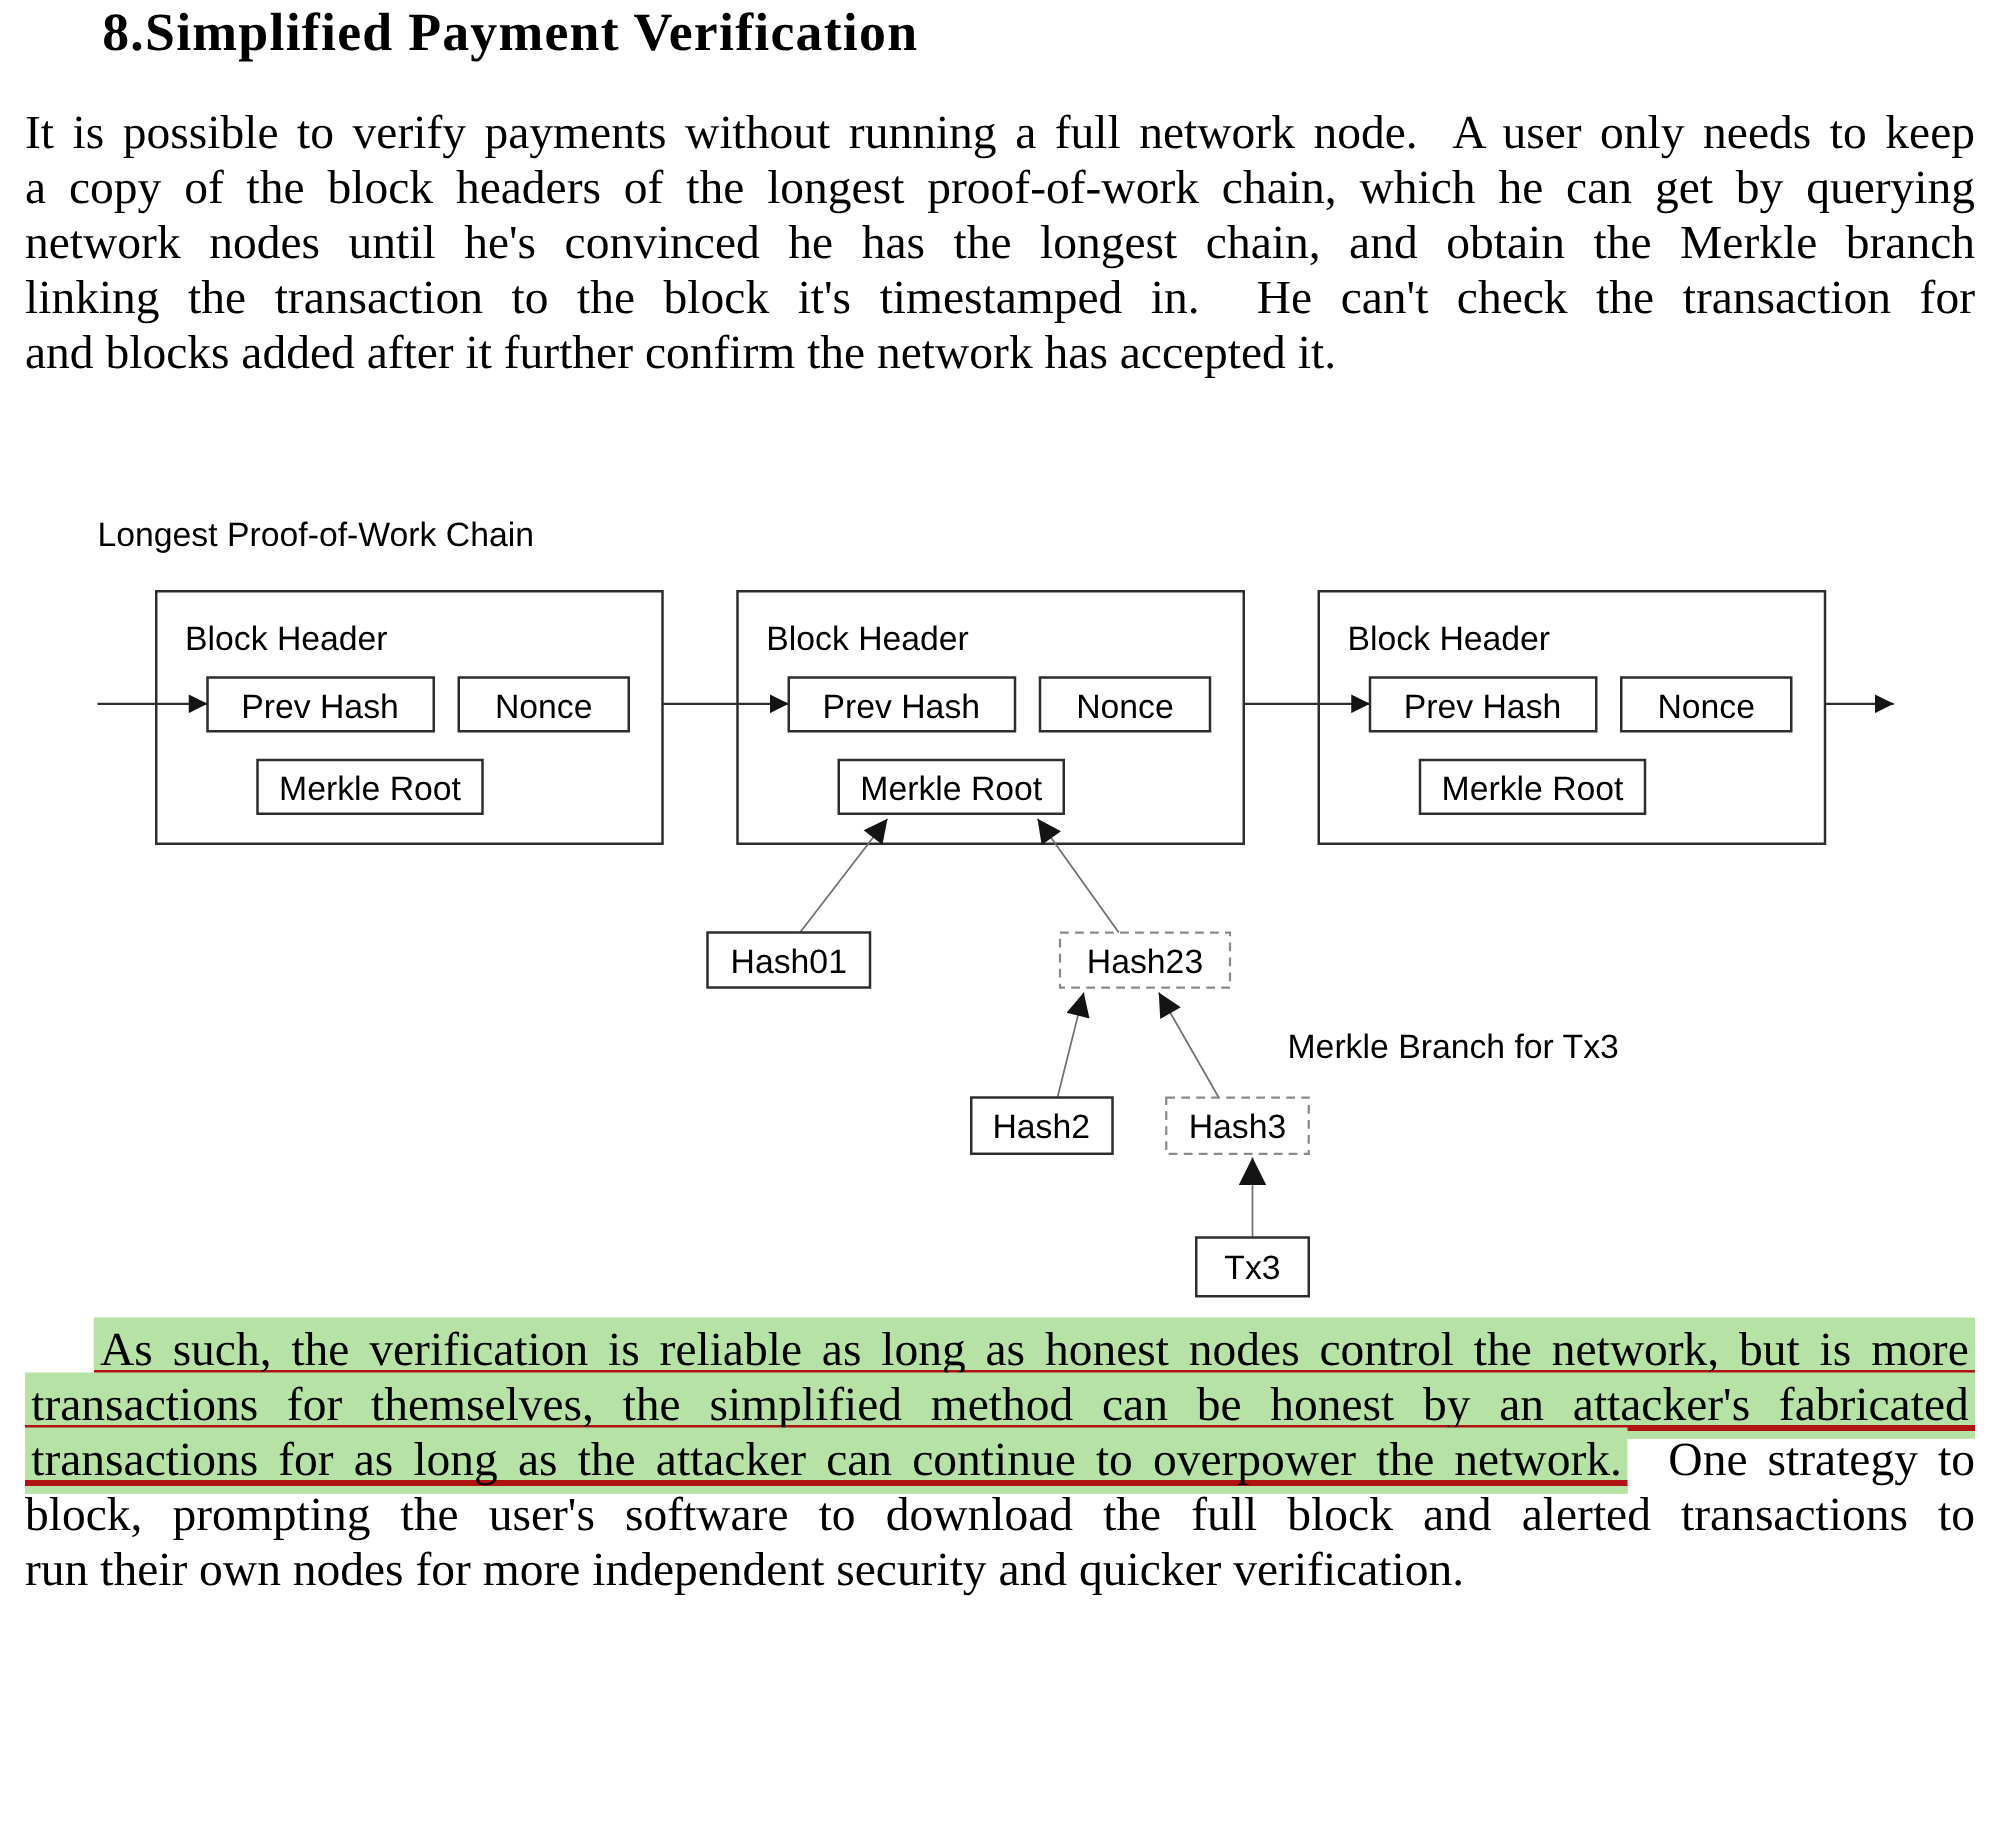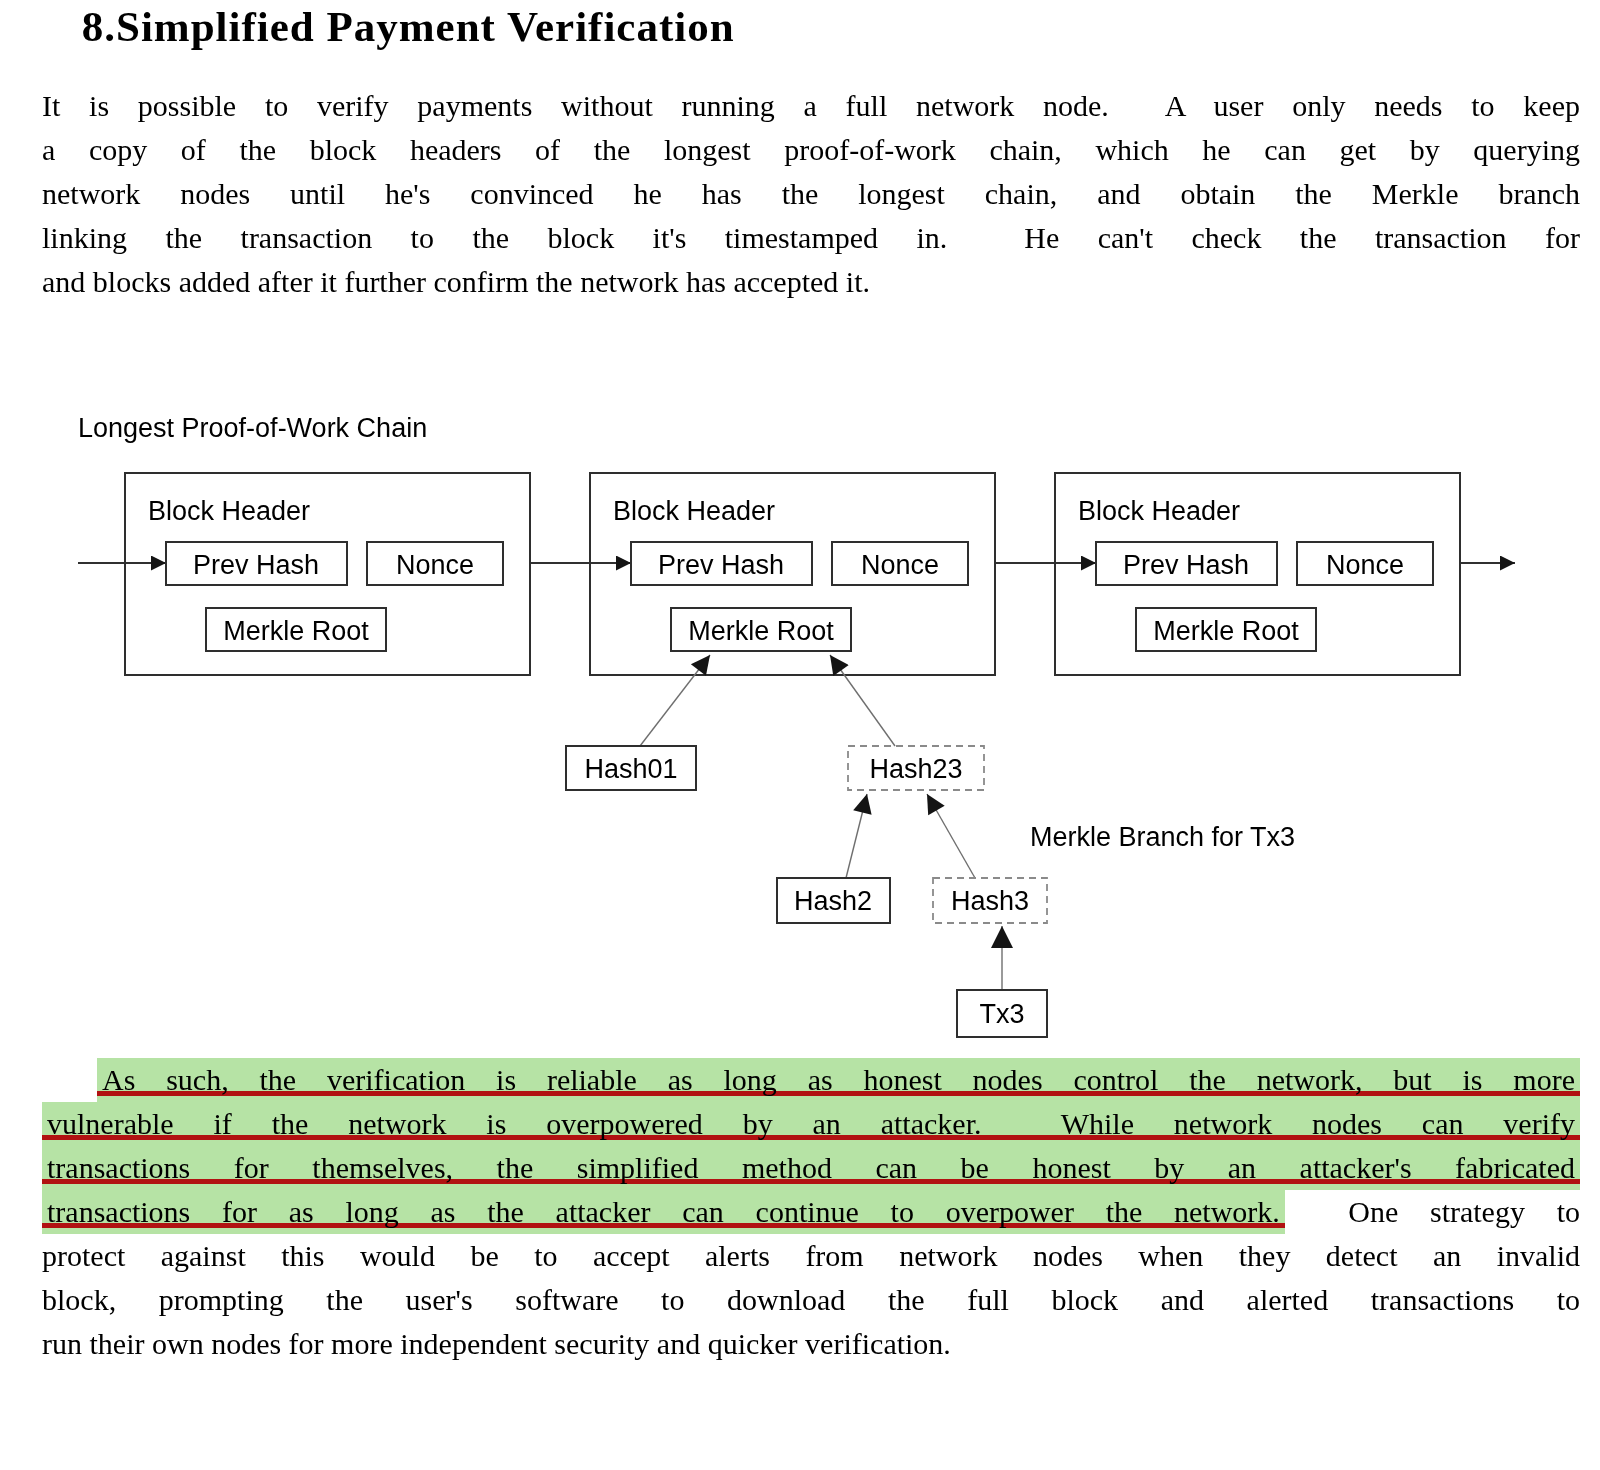--- a/index.html
+++ b/index.html
@@ -22,24 +22,23 @@
     white-space: nowrap;
     text-align: right;
   }
   .h-num { display: inline-block; min-width: 96px; }
   #para1 { position: absolute; top: 84px; left: 20px; width: 1560px; }
   #para2 { position: absolute; top: 1058px; left: 20px; width: 1560px; }
   .p-line {
     white-space: nowrap;
     height: 44px;
     line-height: 44px;
-    font-size: 30px;
+    font-size: 38px;
     text-align: justify;
     text-align-last: justify;
-    margin-left: 22px;
   }
   .p-line.end { text-align-last: left; }
   .p-line.indent { padding-left: 55px; }
   .hl {
     background: var(--hl, #b6e3a5);
     box-shadow: inset 0 -5px 0 var(--ul, #b11212);
     border-bottom: 6px solid var(--hl, #b6e3a5);
     padding: 5px 5px 0 5px;
     font-family: Liberation Serif, serif;
   }
@@ -149,21 +148,19 @@
     <text class="dtext" x="990" y="510" text-anchor="middle">Hash3</text>
 
     <rect class="boxline" x="957" y="590" width="90" height="47"></rect>
     <text class="dtext" x="1002" y="623" text-anchor="middle">Tx3</text>
 
     <text class="dtext" x="1030" y="446">Merkle Branch for Tx3</text>
   </svg>
 
   <div id="para2">
     <div class="p-line indent"><span class="hl">As such, the verification is reliable as long as honest nodes control the network, but is more</span></div>
-    <div class="p-line"><span class="hl">vulnerable if the network is overpowered by an attacker.&nbsp; While network nodes can verify</span></div>
     <div class="p-line"><span class="hl">transactions for themselves, the simplified method can be honest by an attacker's fabricated</span></div>
     <div class="p-line"><span class="hl">transactions for as long as the attacker can continue to overpower the network.</span><span>&nbsp; One strategy to</span></div>
-    <div class="p-line">protect against this would be to accept alerts from network nodes when they detect an invalid</div>
     <div class="p-line">block, prompting the user's software to download the full block and alerted transactions to</div>
     <div class="p-line end">run their own nodes for more independent security and quicker verification.</div>
   </div>
 
 </div>
 
 </body></html>

